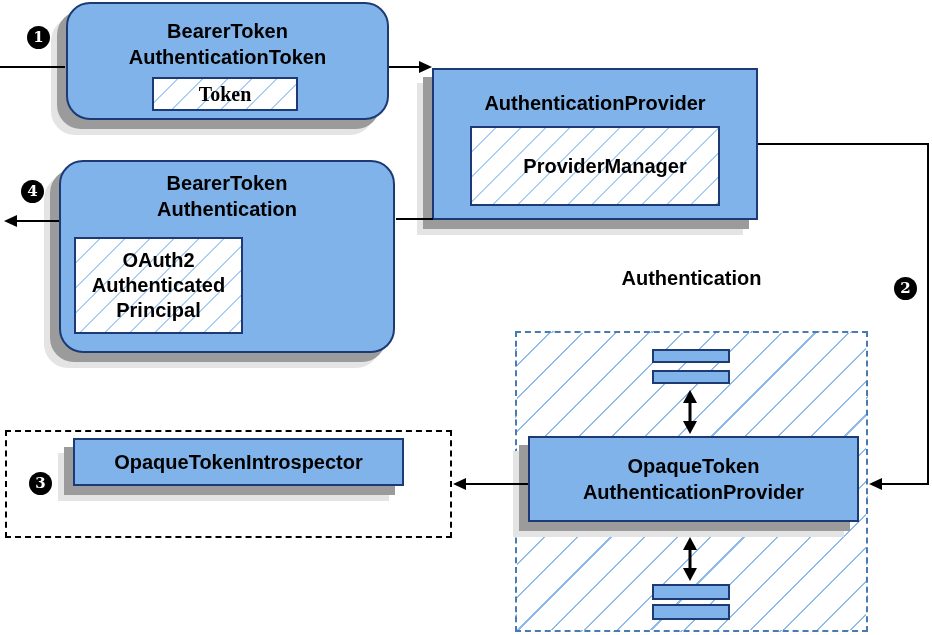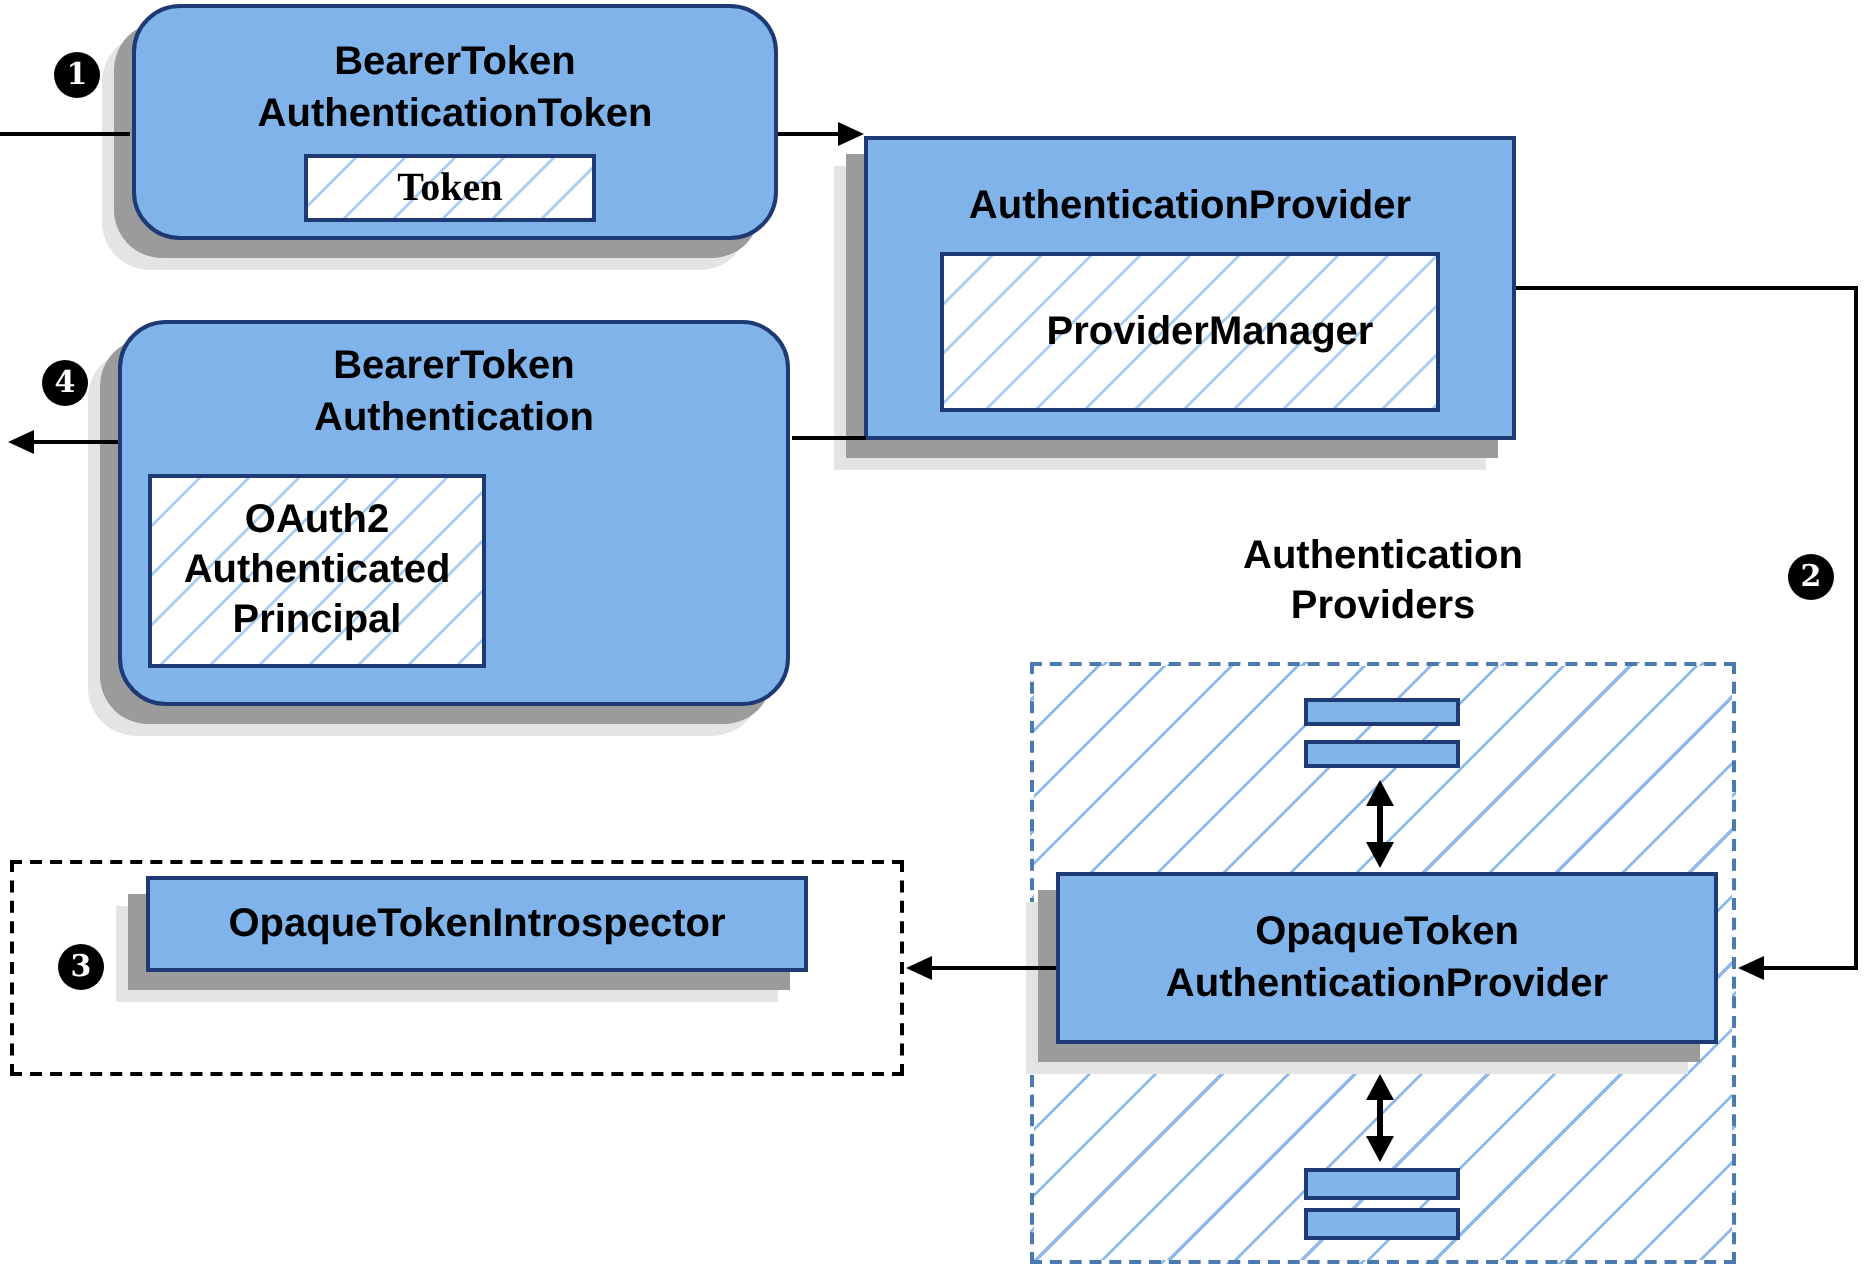--- a/index.html
+++ b/index.html
@@ -78,21 +78,20 @@
 </style>
 </head>
 <body>
 
 <div class="canvas">
 
   <div class="prov-container"></div>
 
   <div class="prov-label">
     <div>Authentication</div>
-    <div>Providers</div>
   </div>
 
   <div class="slot" id="slot1"></div>
   <div class="slot" id="slot2"></div>
   <div class="slot" id="slot3"></div>
   <div class="slot" id="slot4"></div>
 
   <div class="node rounded" id="btat">
     <div class="node-title">
       <div>BearerToken</div>

